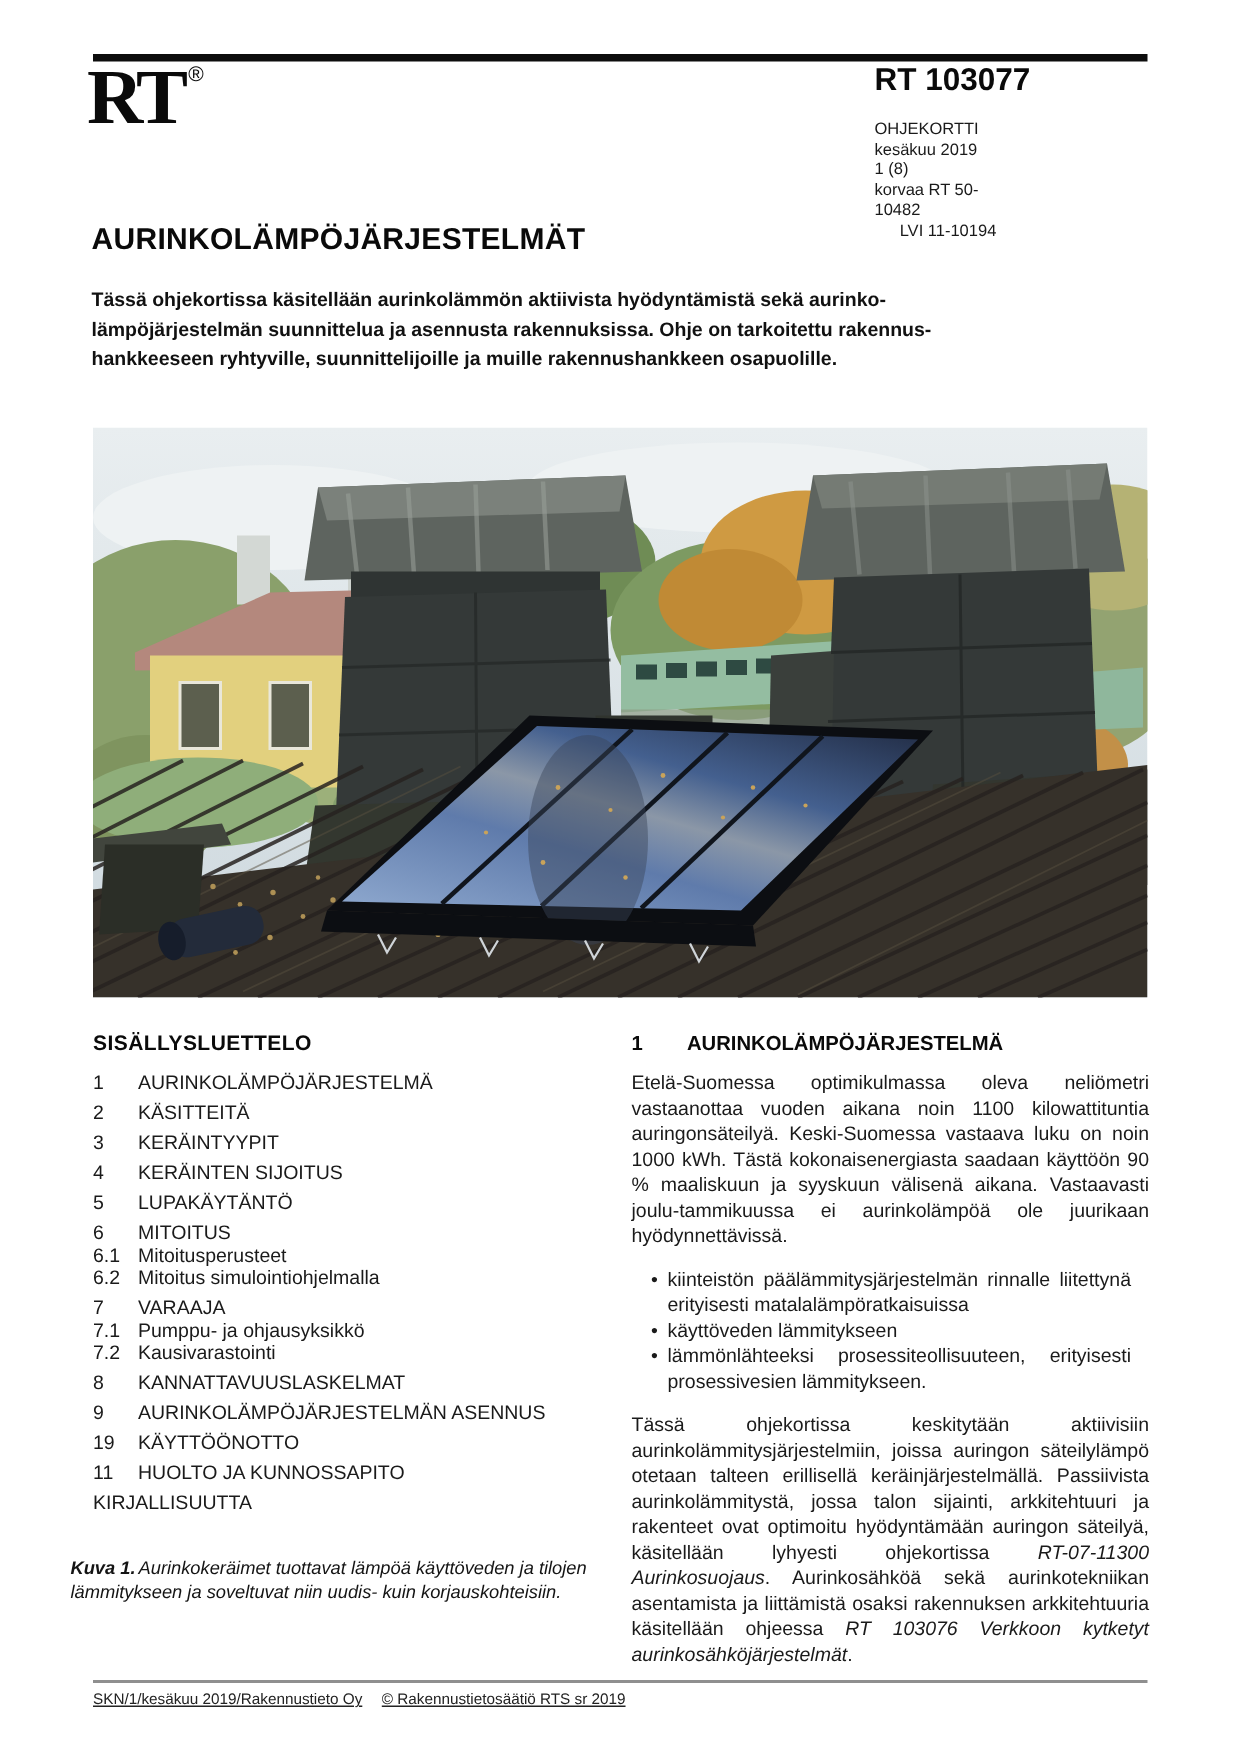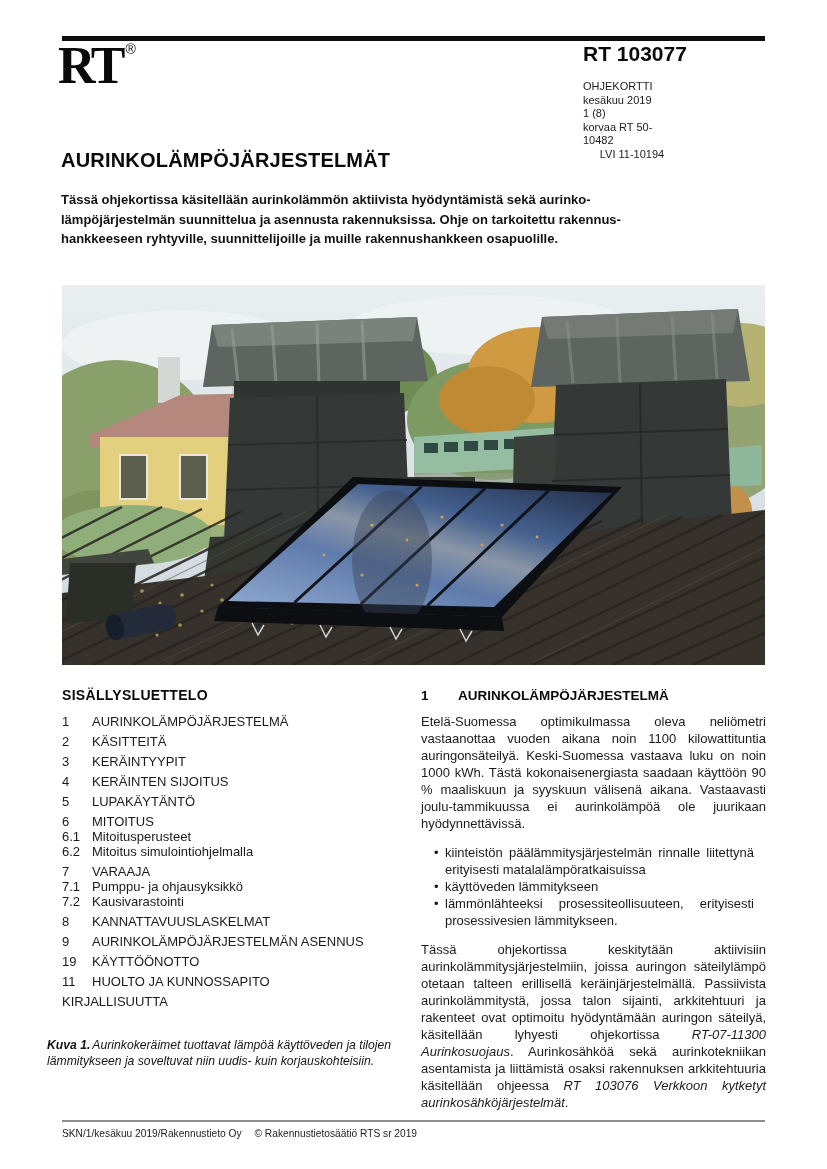--- a/index.html
+++ b/index.html
@@ -35,21 +35,21 @@
   .col-right p { margin:0; }
   .col-right p.indent { text-indent:13px; }
   .col-right p.gap { margin-top:9px; }
   .bullets { list-style:none; margin:12px; padding:0; }
   .bullets li { position:relative; padding-left:12px; }
   .bullets li::before { content:"\2022"; position:absolute; left:1px; top:0; }
   .it { font-style:italic; }
   .caption { position:absolute; left:47px; top:1037px; width:347px; font-size:12.2px; line-height:16px; font-style:italic; color:#141414; }
   .cap-label { font-weight:700; margin-right:2px; }
   .footer-line { position:absolute; left:62px; top:1120px; width:703px; height:2px; background:#8f8f8f; }
-  .footer { position:absolute; left:62px; top:1128px; font-size:10.2px; color:#222; }
+  .footer { position:absolute; left:62px; top:1128px; font-size:10.2px; color:#222;text-decoration:underline; }
   .footer .right-part { margin-left:13px; }
 </style>
 </head>
 <body>
 
 <div class="page">
 
   <div class="topbar"></div>
 
   <div class="logo"><span>RT</span><span class="reg">®</span></div>

